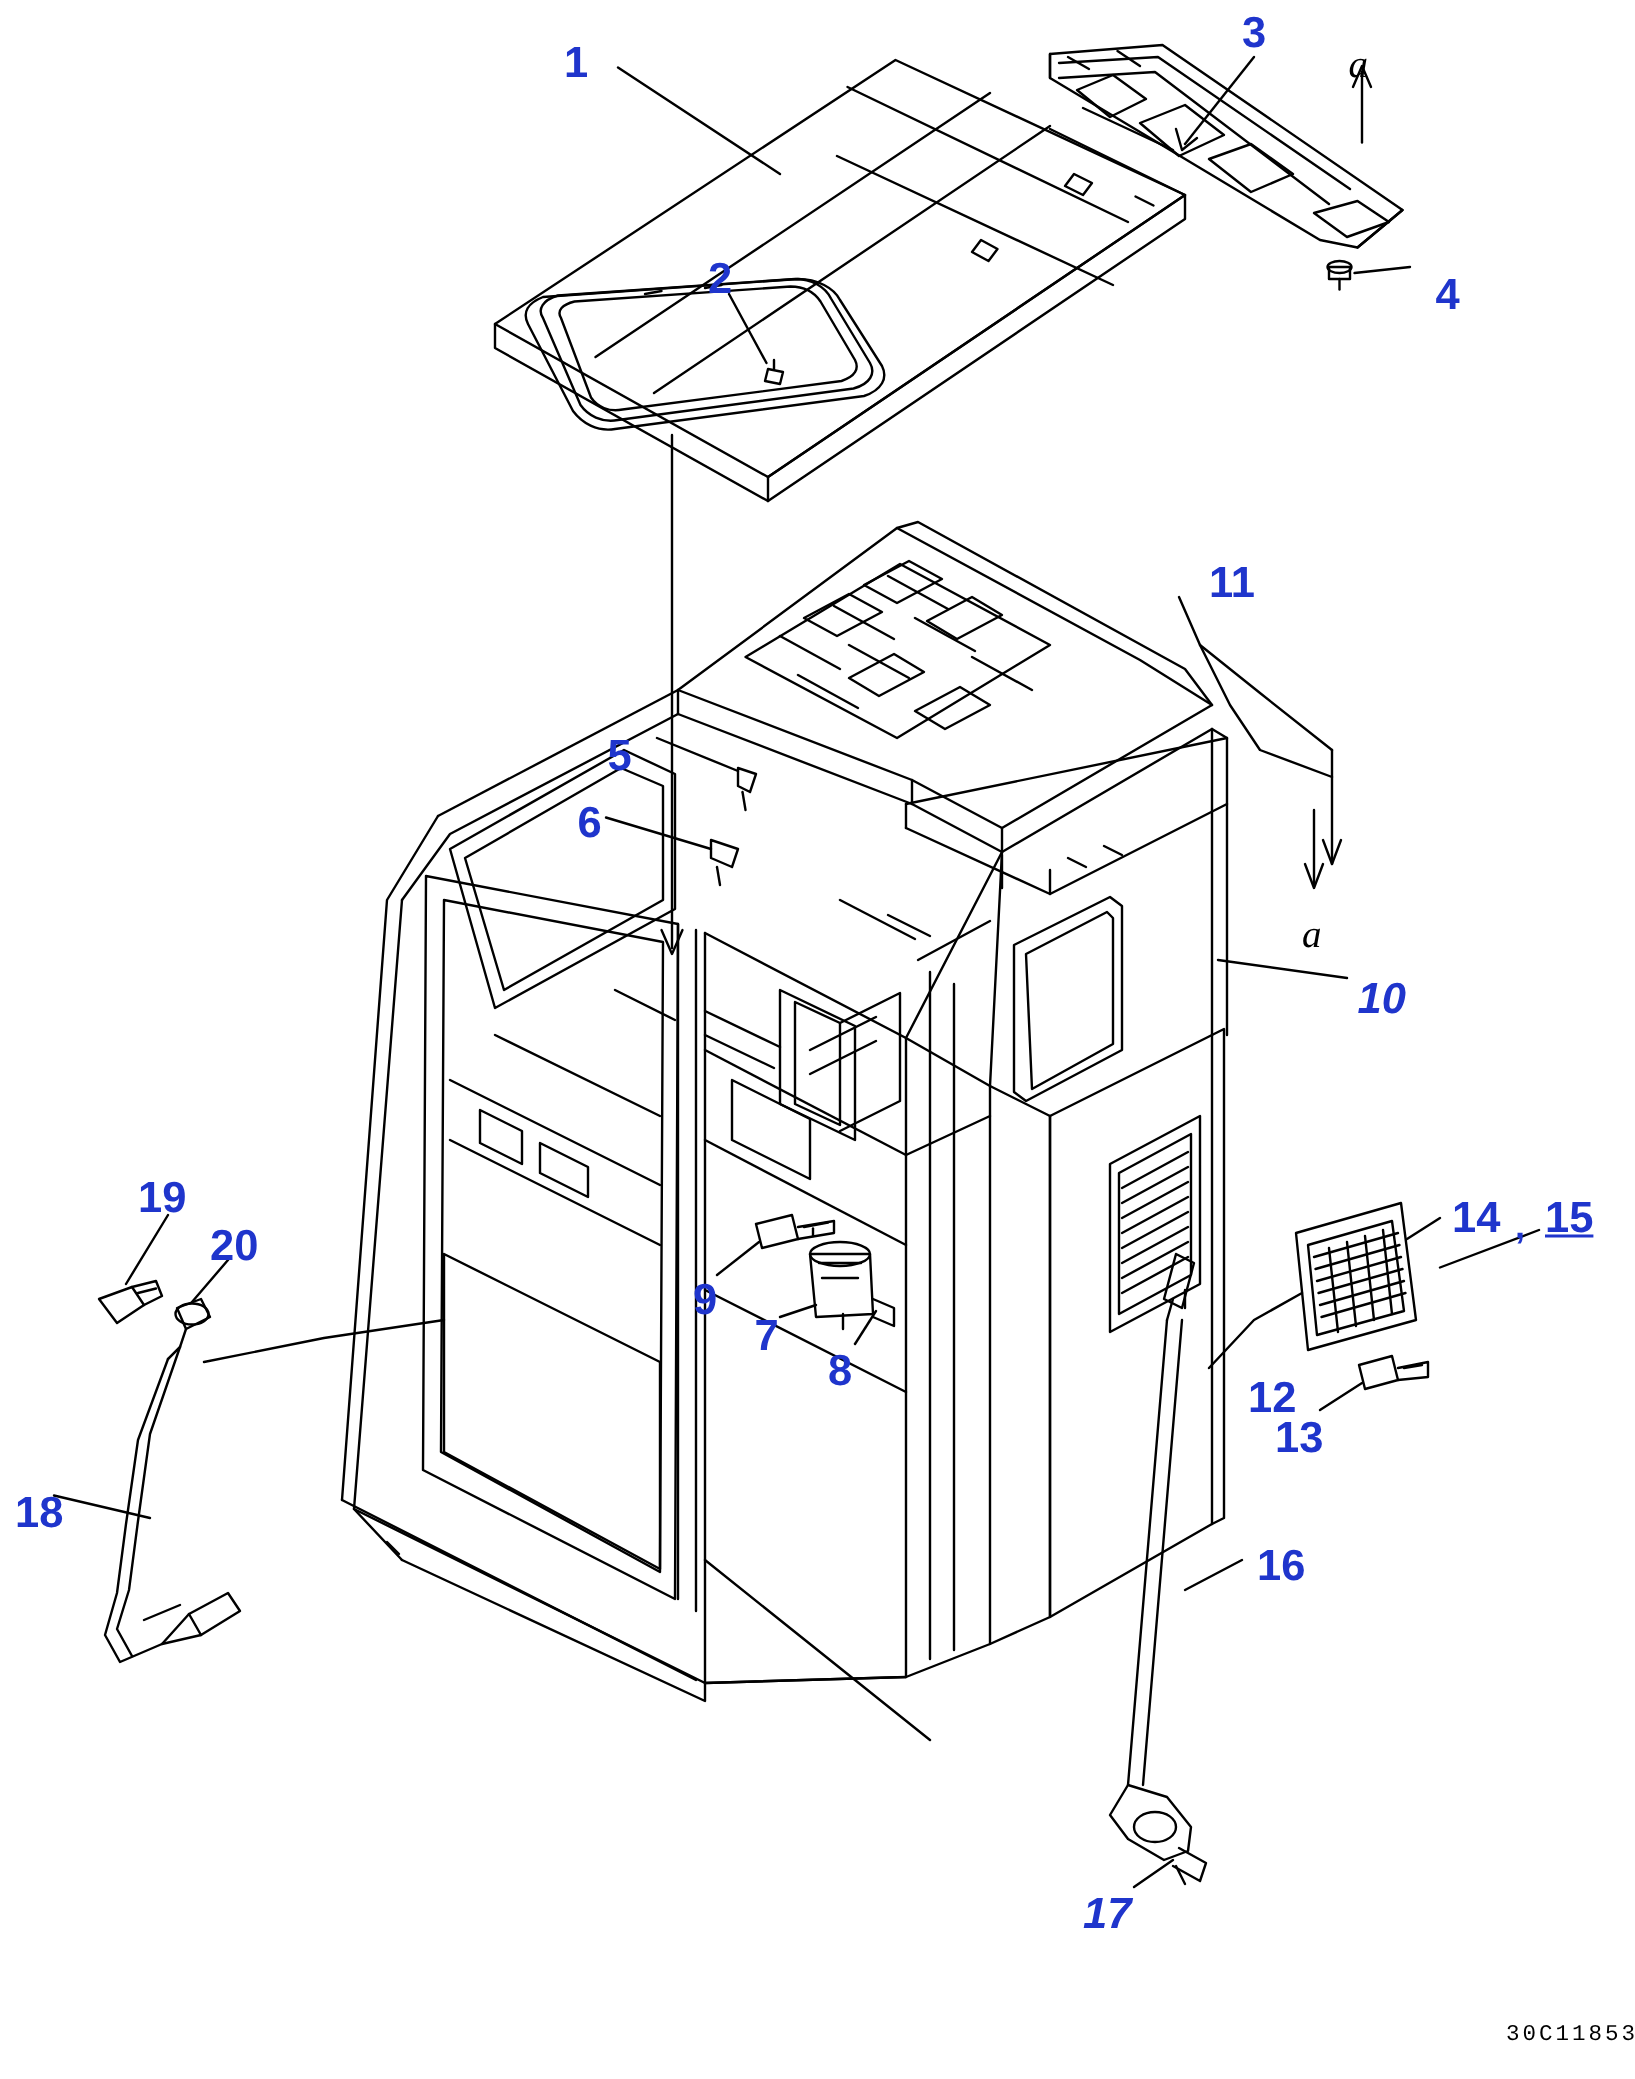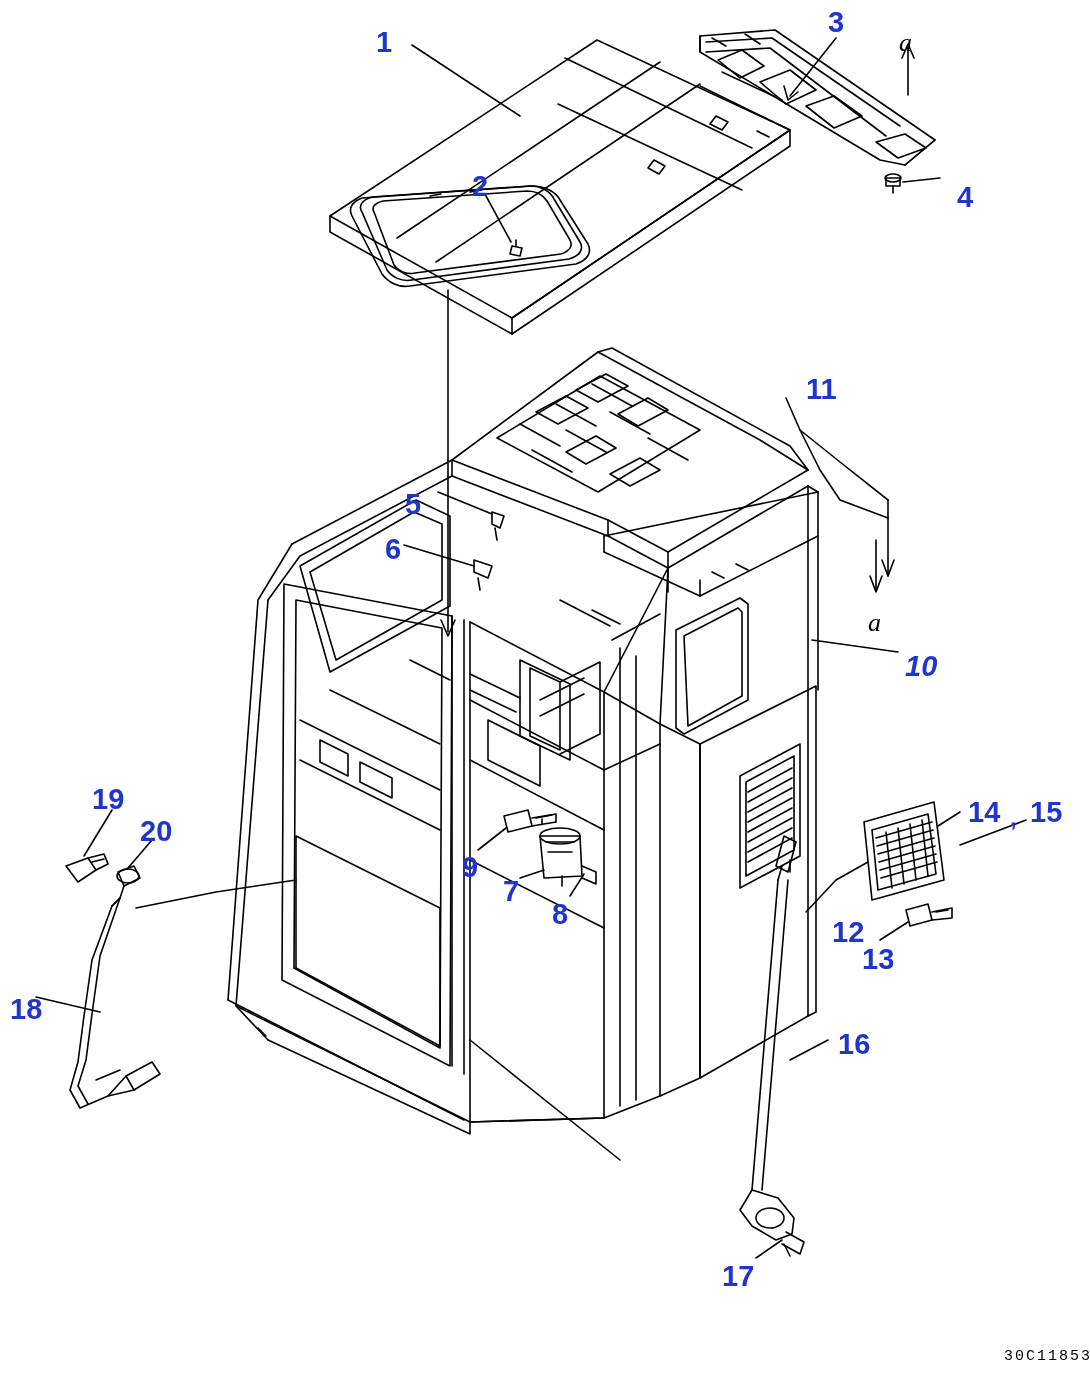--- a/index.html
+++ b/index.html
@@ -340,25 +340,25 @@
   <div class="callout" style="left:828px; top:8px;">3</div>
   <div class="callout" style="left:957px; top:183px;">4</div>
   <div class="callout" style="left:405px; top:490px;">5</div>
   <div class="callout" style="left:385px; top:535px;">6</div>
   <div class="callout" style="left:503px; top:877px;">7</div>
   <div class="callout" style="left:552px; top:900px;">8</div>
   <div class="callout" style="left:462px; top:853px;">9</div>
   <div class="callout" style="left:905px; top:652px;font-style:italic;">10</div>
   <div class="callout" style="left:806px; top:375px;">11</div>
   <div class="callout" style="left:796px; top:918px;margin-left:36px;">12</div>
-  <div class="callout" style="left:850px; top:945px;margin-left:12px;">13</div>
+  <div class="callout" style="left:850px; top:945px;">13</div>
   <div class="callout" style="left:968px; top:798px;">14</div>
-  <div class="callout" style="left:1030px; top:798px;">15</div>
+  <div class="callout" style="left:1030px; top:798px;text-decoration:underline;">15</div>
   <div class="callout" style="left:794px; top:1030px;margin-left:44px;">16</div>
-  <div class="callout" style="left:722px; top:1262px;">17</div>
+  <div class="callout" style="left:722px; top:1262px;font-style:italic;">17</div>
   <div class="callout" style="left:10px; top:995px;">18</div>
   <div class="callout" style="left:92px; top:785px;">19</div>
   <div class="callout" style="left:140px; top:817px;">20</div>
 
   <div class="section-letter" style="left:899px; top:28px;">a</div>
   <div class="section-letter" style="left:868px; top:608px;">a</div>
 
   <div class="callout" style="left:1010px; top:806px; font-size:24px;">,</div>
 
   <div class="figcode" style="left:1004px; top:1348px;">30C11853</div>

